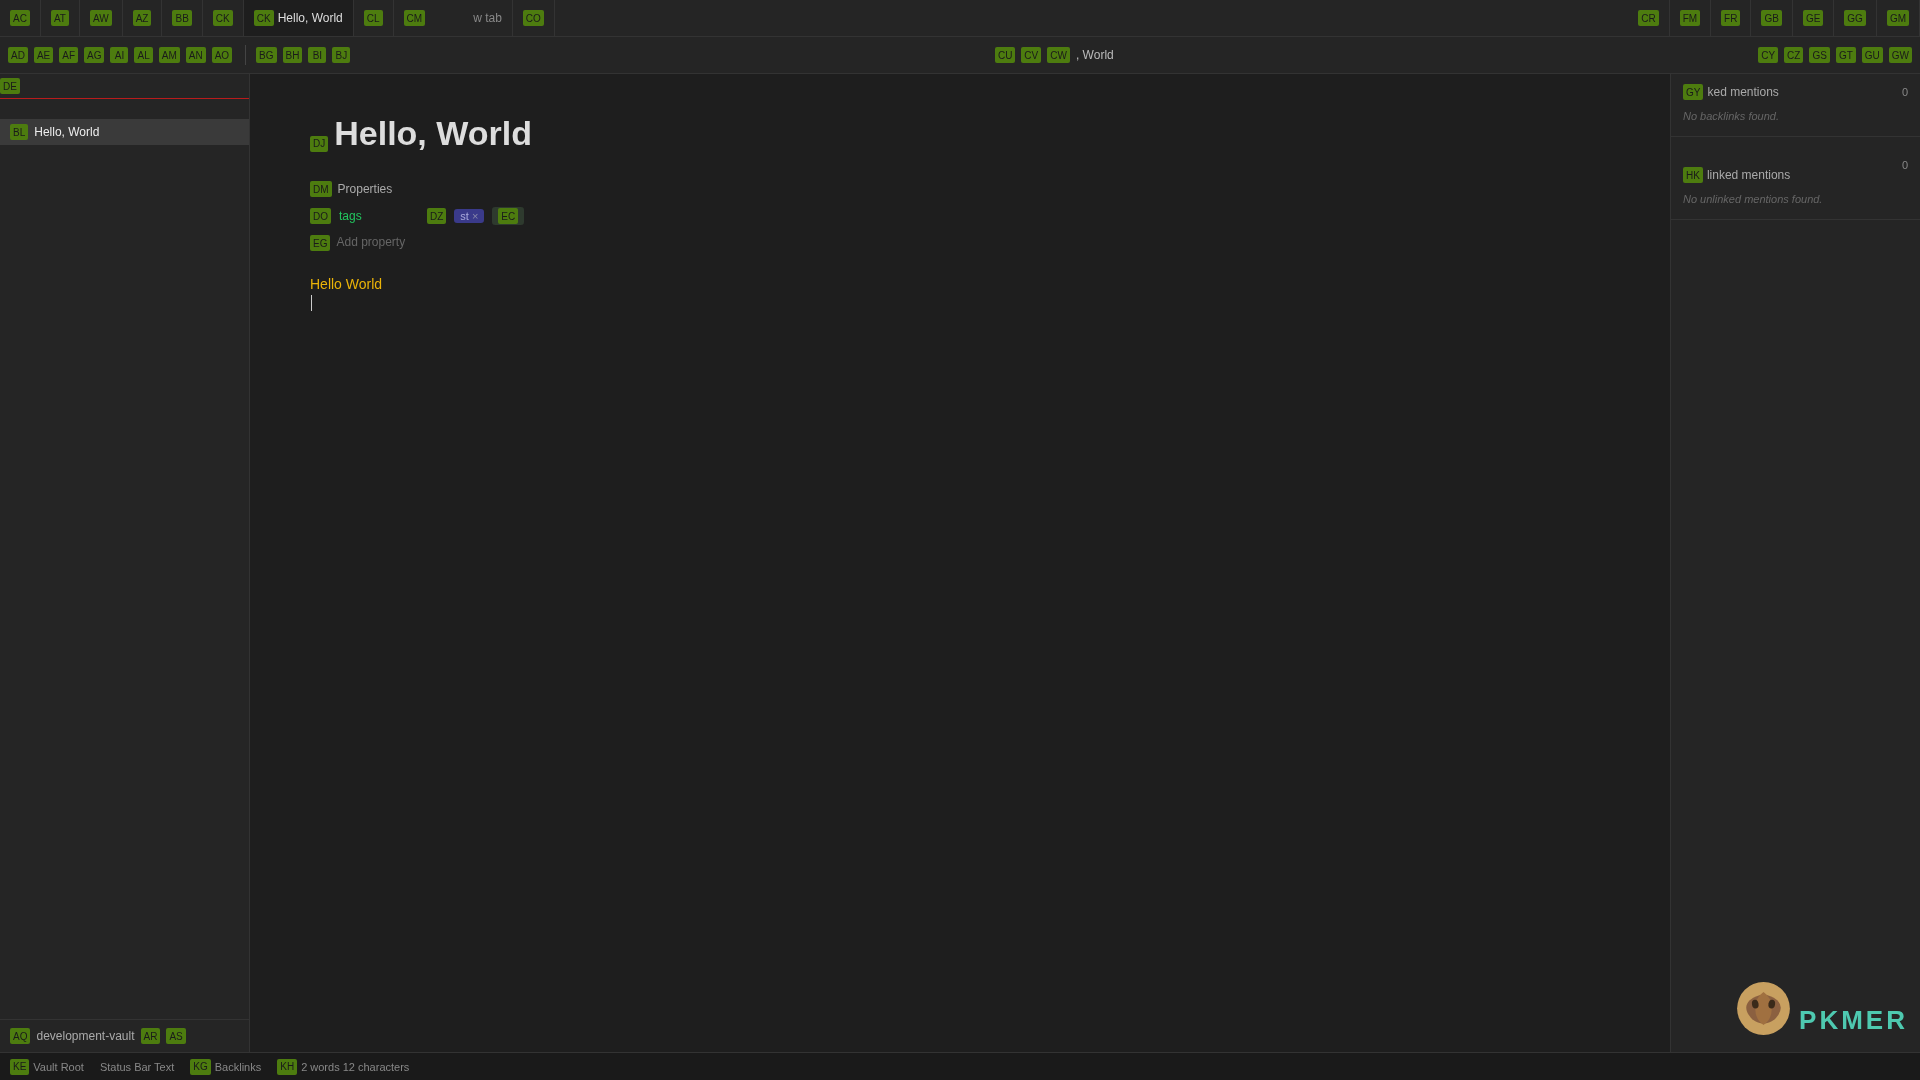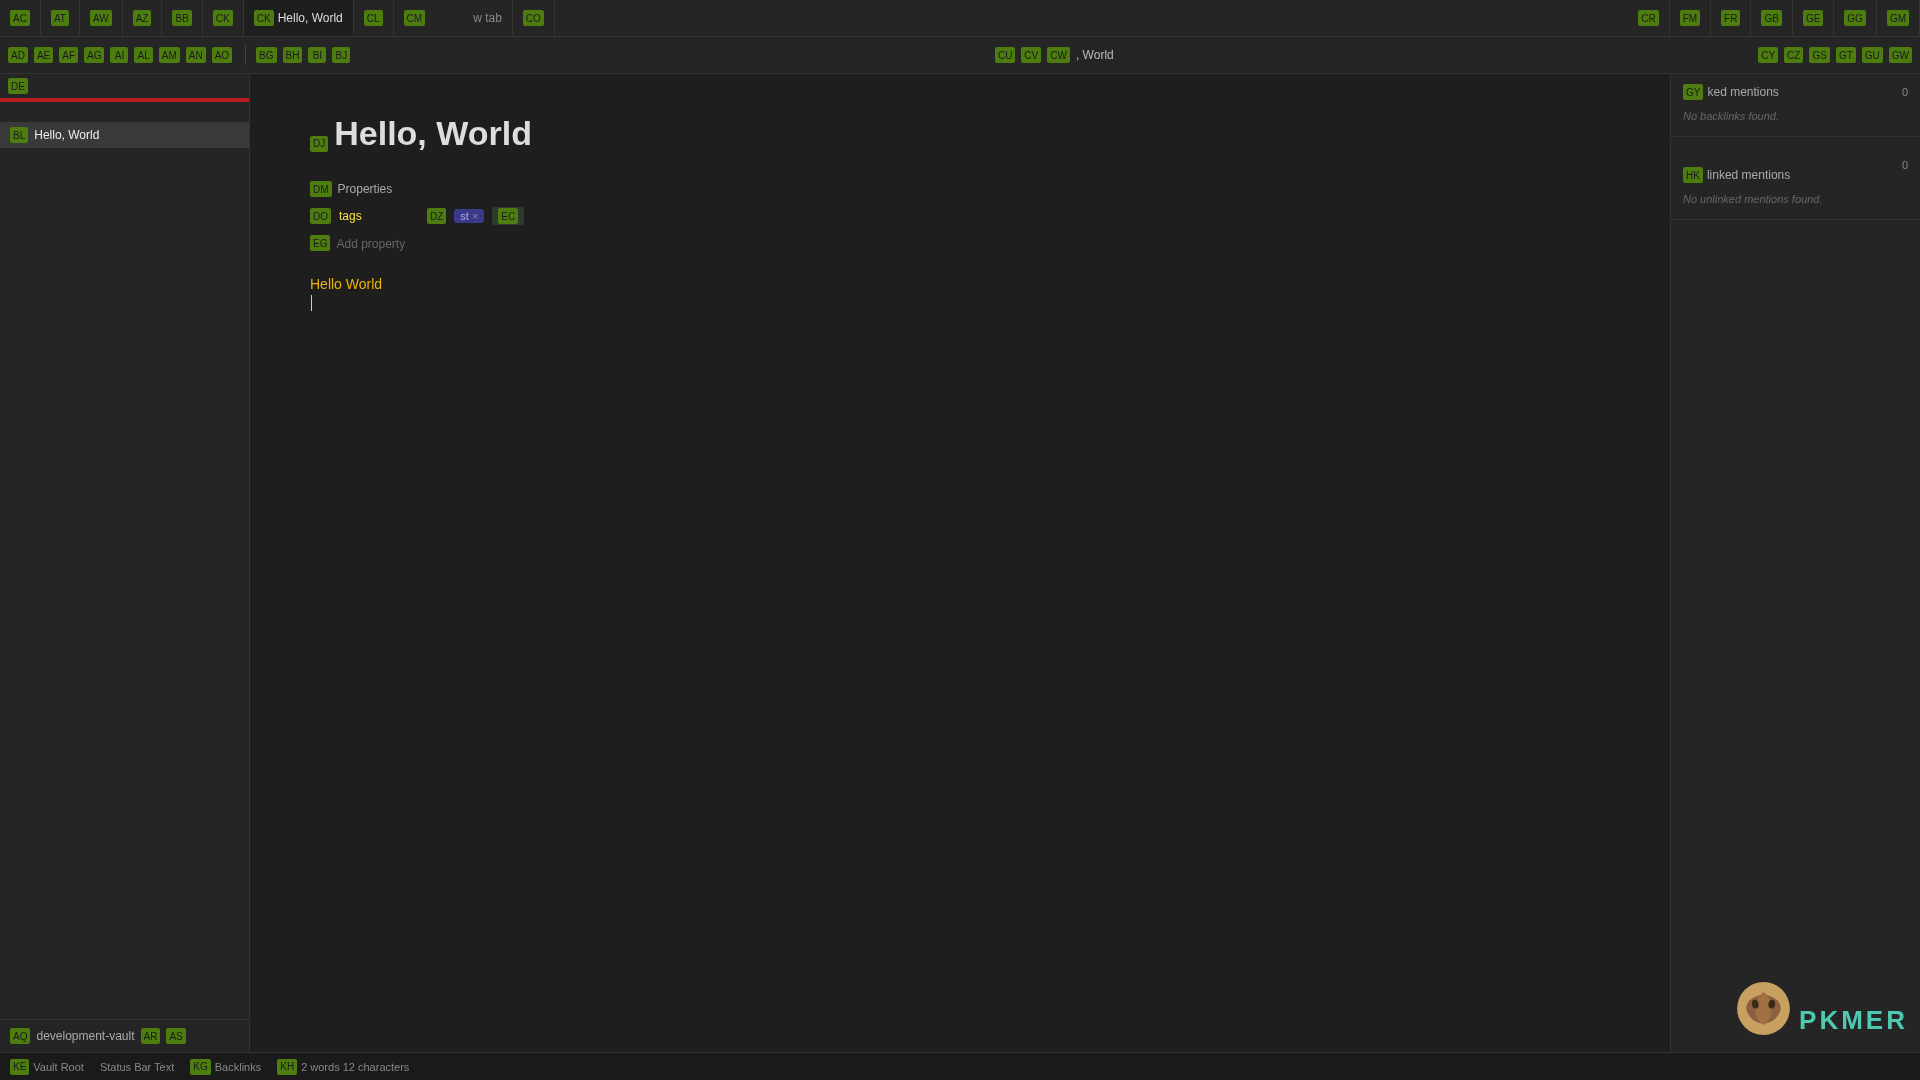--- a/index.html
+++ b/index.html
@@ -147,21 +147,21 @@
     .properties-row {
       display: flex;
       align-items: center;
       gap: 8px;
       margin-bottom: 8px;
       font-size: 12px;
       color: #999;
     }
     .prop-label {
       width: 80px;
-      color: #fde047;
+      color: #22c55e;
     }
     .tag-chip {
       display: inline-flex;
       align-items: center;
       gap: 3px;
       background: #3a3a8a;
       color: #aad;
       border-radius: 3px;
       padding: 1px 6px;
       font-size: 11px;
@@ -173,21 +173,21 @@
       gap: 3px;
       background: #2e3a2e;
       color: #8a8;
       border-radius: 3px;
       padding: 1px 6px;
       font-size: 11px;
       cursor: pointer;
     }
     .add-property {
       display: flex;
-      align-items: flex-end;
+      align-items: flex-start;
       gap: 6px;
       color: #666;
       font-size: 12px;
       cursor: pointer;
       padding: 2px 0;
     }
     .editor-body {
       margin-top: 20px;
       font-size: 14px;
       color: #eab308;
@@ -348,21 +348,21 @@
   <span class="badge">GS</span>
   <span class="badge">GT</span>
   <span class="badge">GU</span>
   <span class="badge">GW</span>
 </div>
 
 <div class="main-layout">
 
   <div class="sidebar-left">
 
-    <div style="display:flex; align-items:center; gap:4px; padding:4px 8px; border-bottom:4px solid #b91c1c;">
+    <div style="display:flex; align-items:center; gap:4px; padding:4px 0; border-bottom:1px solid #b91c1c;">
       <span class="badge">DE</span>
     </div>
     <div class="sidebar-item active">
       <span class="badge">BL</span>
       <span>Hello, World</span>
     </div>
     <div style="flex:1"></div>
     <div class="sidebar-bottom">
       <span class="badge">AQ</span>
       <span>development-vault</span>

